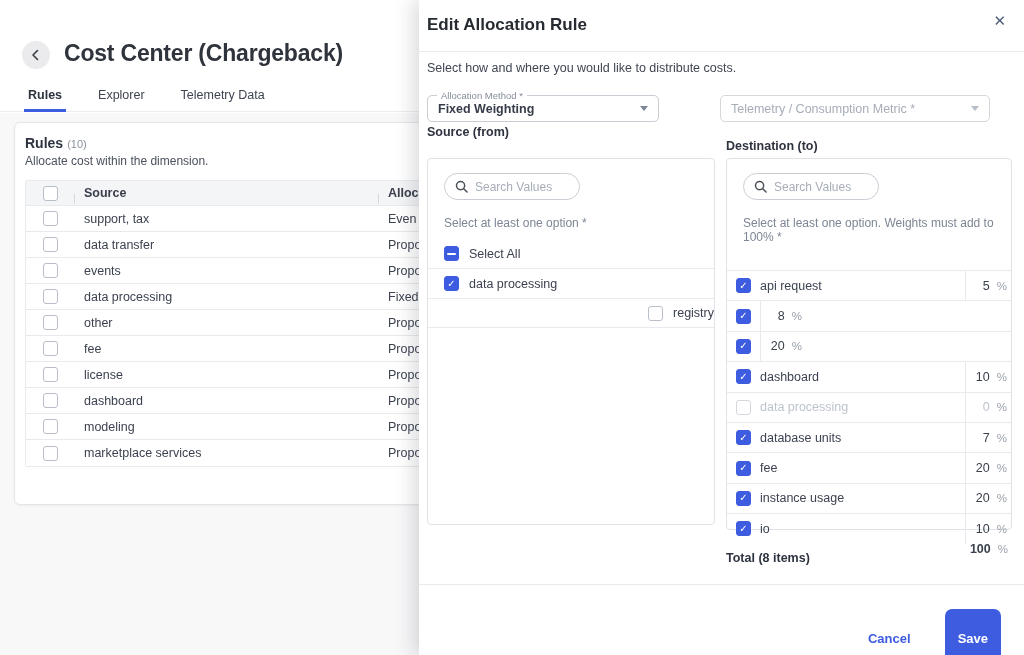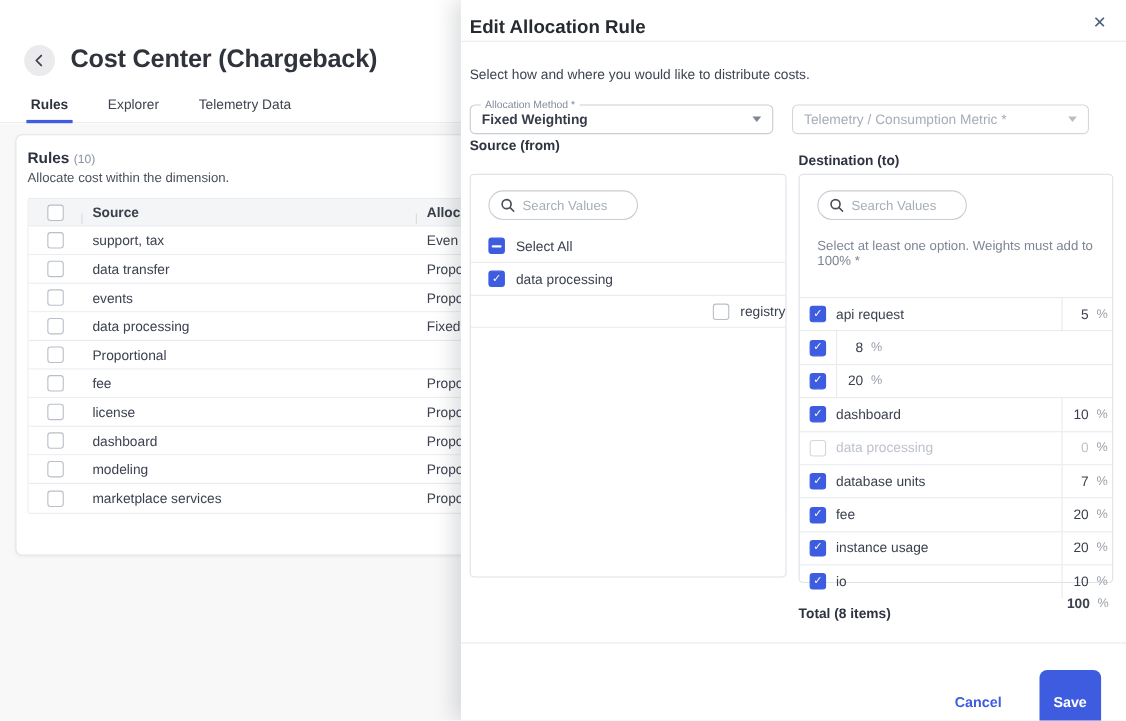--- a/index.html
+++ b/index.html
@@ -41,28 +41,28 @@
   .cb{width:15px; height:15px; border:1.5px solid #b9bec8; border-radius:3px; background:#fff; flex:none;
       display:flex; align-items:center; justify-content:center; cursor:pointer;}
   .cb.checked{background:var(--accent); border-color:var(--accent);}
   .cb.checked::after{content:'✓'; color:#fff; font-size:10px; font-weight:700; line-height:1;}
   .cb.ind{background:var(--accent); border-color:var(--accent);}
   .cb.ind::after{content:''; width:9px; height:2px; background:#fff; border-radius:1px;}
   .cb.disabled{border-color:#d3d7dd; cursor:default;}
   
   .drawer{position:absolute; left:419px; top:0; width:605px; height:655px; background:#fff;
     box-shadow:-6px 0 18px rgba(30,35,50,0.16); }
-  .drawer-header{position:absolute; left:0; top:0; right:0; height:38px; border-bottom:1px solid var(--line);}
+  .drawer-header{position:absolute; left:0; top:0; right:0; height:52px; border-bottom:1px solid var(--line);}
   .drawer-title{position:absolute; left:8px; top:15px; font-size:17px; font-weight:700; color:#262a31;}
   .close-btn{position:absolute; right:18px; top:13px; font-size:15px; color:#4e5e79; cursor:pointer; line-height:1;}
   .drawer-sub{position:absolute; left:8px; top:61px; font-size:12.5px; color:#3f4552;}
   .select{position:absolute; height:27px; border:1px solid #c9cdd4; border-radius:5px; display:flex; align-items:center;
     padding:0 10px; cursor:pointer; background:#fff;}
   .select .caret{margin-left:auto; width:0; height:0; border-left:4.5px solid transparent; border-right:4.5px solid transparent; border-top:5px solid #7d8694;}
-  .sel-method{left:8px; top:95px; width:276px;}
+  .sel-method{left:8px; top:95px; width:232px;}
   .sel-method .flabel{position:absolute; left:9px; top:-6px; background:#fff; padding:0 4px; font-size:9.5px; color:#858c99;}
   .sel-method .val{font-weight:600; color:#363c49;}
   .sel-metric{left:301px; top:95px; width:270px; border-color:#d4d8dd;}
   .sel-metric .val{color:var(--faint);}
   .sel-metric .caret{border-top-color:#b8bec7;}
   .col-head{position:absolute; font-size:12.5px; font-weight:700; color:#2e3340;}
   .src-head{left:8px; top:125px;}
   .dst-head{left:307px; top:139px;}
   .vbox{position:absolute; border:1px solid var(--box-line); border-radius:4px; background:#fff;}
   .src-box{left:8px; top:158px; width:288px; height:367px;}
@@ -150,20 +150,21 @@
               <span class="cb-cell">
                 <span class="cb"></span>
               </span>
               <span class="col-src">data processing</span>
               <span class="col-alloc">Fixed Weighting</span>
             </div>
             <div class="trow">
               <span class="cb-cell">
                 <span class="cb"></span>
               </span>
+              <span class="col-src">other</span>
               <span class="col-alloc">Proportional</span>
             </div>
             <div class="trow">
               <span class="cb-cell">
                 <span class="cb"></span>
               </span>
               <span class="col-src">fee</span>
               <span class="col-alloc">Proportional</span>
             </div>
             <div class="trow">
@@ -221,20 +222,21 @@
   <div class="col-head dst-head">Destination (to)</div>
 
   <div class="vbox src-box">
     <div class="search-pill">
       <svg width="13" height="13" viewBox="0 0 14 14">
         <circle cx="6" cy="6" r="4.4" fill="none" stroke="#4a4f58" stroke-width="1.6"></circle>
         <line x1="9.4" y1="9.4" x2="13" y2="13" stroke="#4a4f58" stroke-width="1.6" stroke-linecap="round"></line>
       </svg>
       <span class="ph">Search Values</span>
     </div>
+    <div class="box-helper">Select at least one option *</div>
     <div class="selall-row">
       <span class="cb ind"></span>
       <span>Select All</span>
     </div>
     <div class="src-opts" id="src-opts">
         <div class="opt-row">
           <span class="cb checked"></span>
           <span>data processing</span>
         </div>
         <div class="opt-row">

